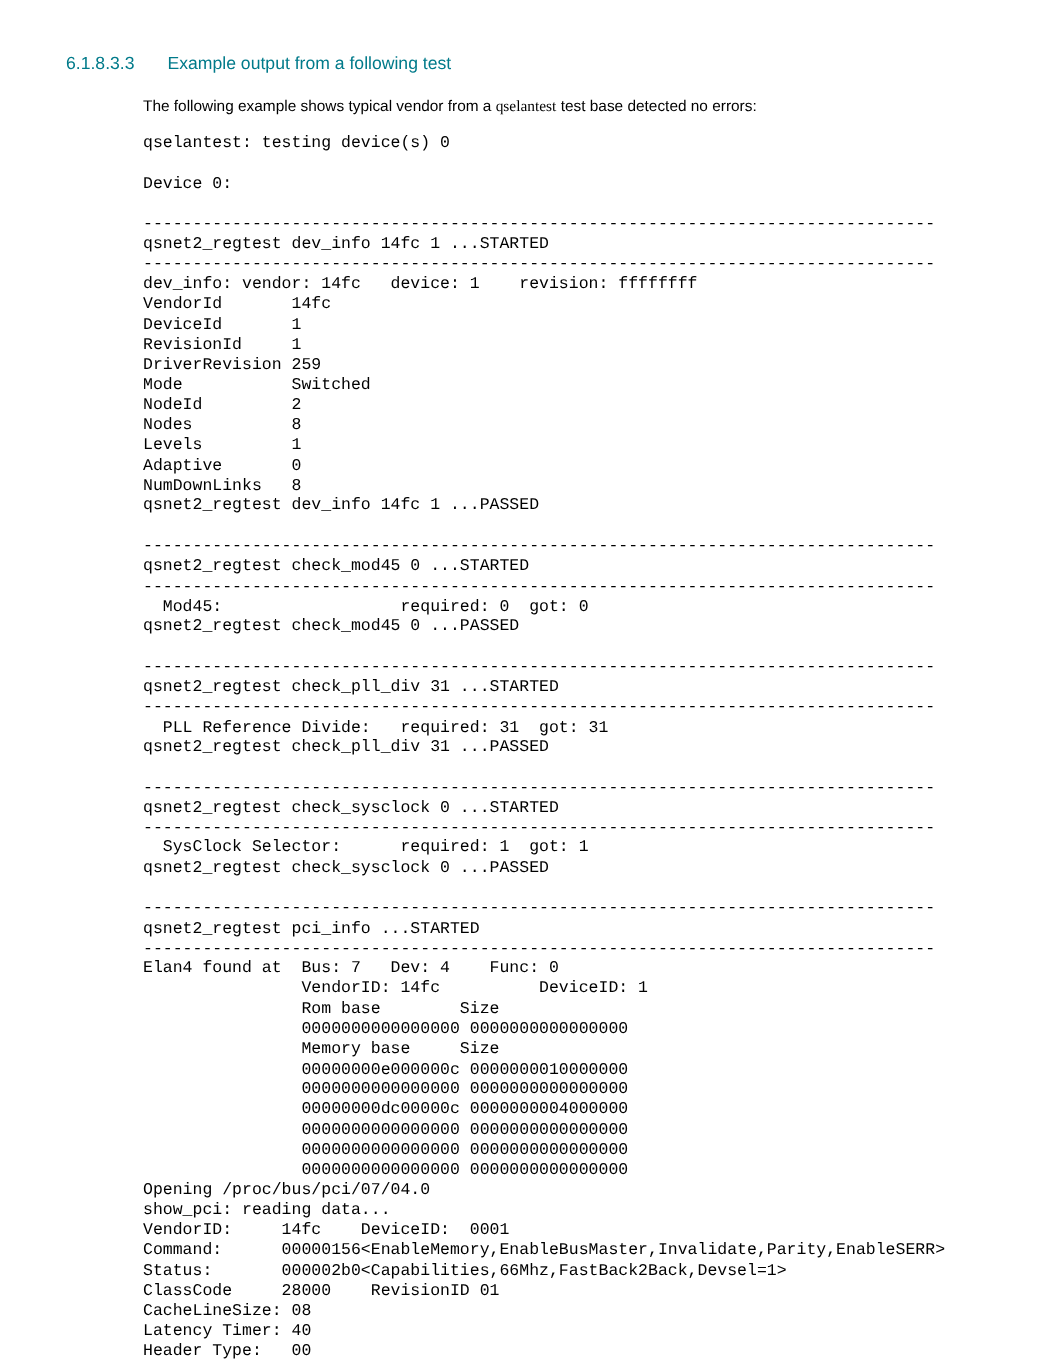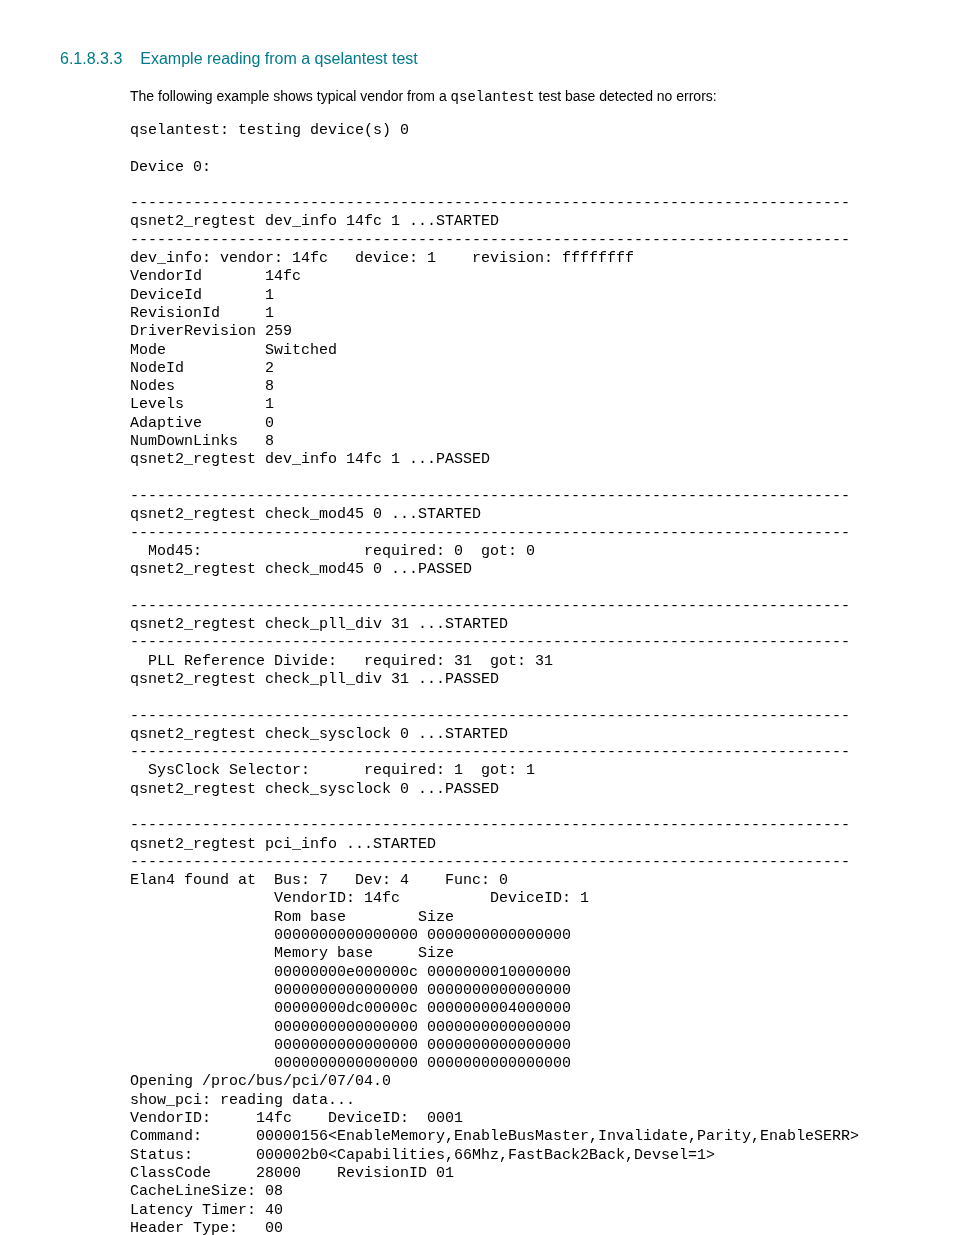--- a/index.html
+++ b/index.html
@@ -12,49 +12,49 @@
     width: 954px;
     box-sizing: border-box;
   }
   .section-heading {
     color: #007a8a;
     font-size: 16px;
     font-weight: normal;
     margin-bottom: 18px;
   }
   .section-heading .num {
-    margin-right: 18px;
+    margin-right: 30px;
   }
   .intro {
     margin-left: 70px;
     margin-bottom: 14px;
     font-size: 14px;
     line-height: 1.5;
   }
   .intro .mono {
-    font-family: Liberation Mono, monospace;
+    font-family: Liberation Serif, serif;
   }
   pre.code {
     font-family: Liberation Mono, monospace;
     font-size: 15px;
     line-height: 1.22;
     white-space: pre;
     margin: 0 0 24px 70px;
   }
   .footer {
     font-size: 14px;
     margin-top: 10px;
   }
   .footer .pg { margin-right: 16px; }
 </style>
 </head>
 <body>
 
 <div class="section-heading">
-  <span class="num">6.1.8.3.3</span><span>Example reading from a qselantest test</span>
+  <span class="num">6.1.8.3.3</span><span>Example output from a following test</span>
 </div>
 
 <div class="intro">
   <span>The following example shows typical vendor from a </span><span class="mono">qselantest</span><span> test base detected no errors:</span>
 </div>
 
 <pre class="code">qselantest: testing device(s) 0
 
 Device 0:
 

